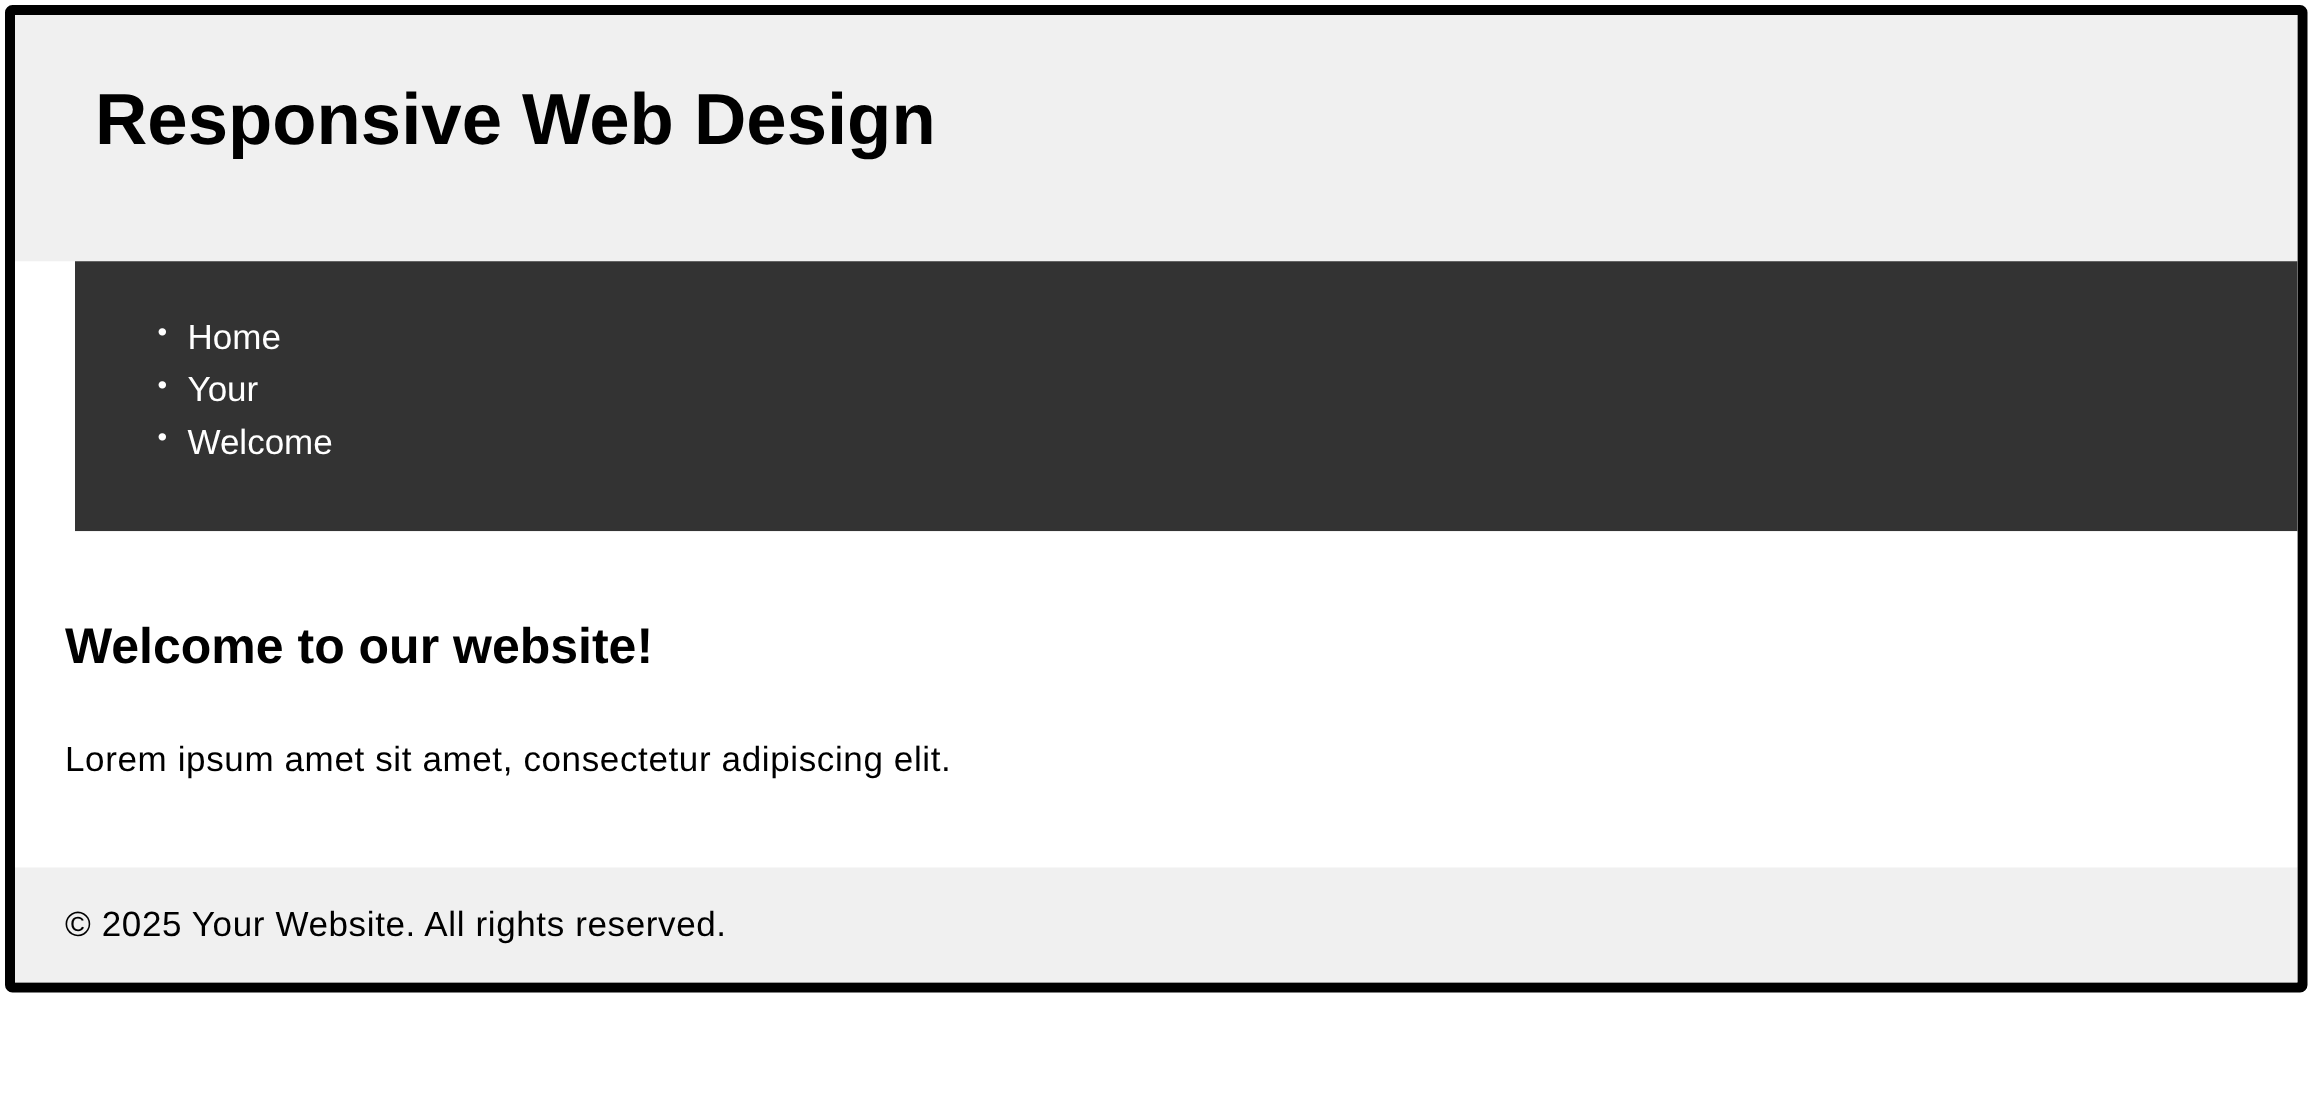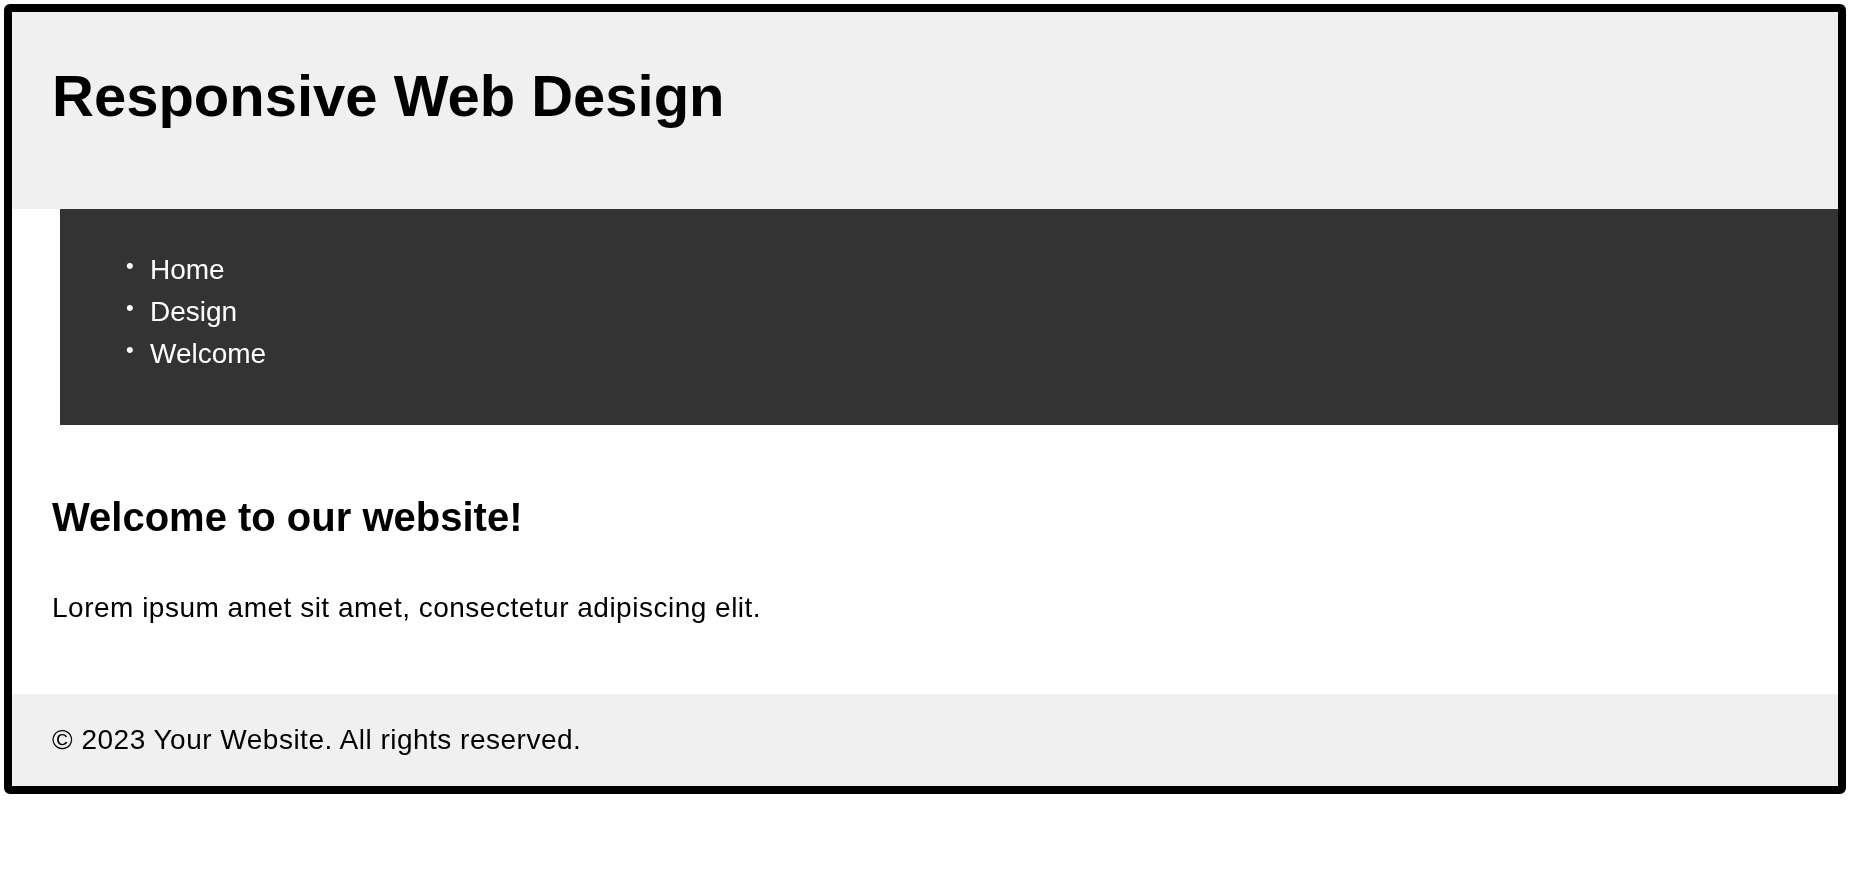--- a/index.html
+++ b/index.html
@@ -20,20 +20,21 @@
     }
     header {
       background: #f0f0f0;
       padding: 50px 40px 80px 40px;
     }
     header h1 {
       font-size: 58px;
       font-weight: 700;
       color: #000000;
       letter-spacing: 0;
+      margin-left: 24px;
     }
     nav {
       background: #333333;
       padding: 40px 40px 50px 40px;
       margin-left: 48px;
     }
     nav ul {
       list-style: none;
       padding-left: 50px;
     }
@@ -88,29 +89,29 @@
   <header>
     <h1>Responsive Web Design</h1>
   </header>
 
   <nav>
     <ul>
       <li>
         <a>Home</a>
       </li>
       <li>
-        <a>Design</a>
+        <a>Your</a>
       </li>
       <li>
         <a>Welcome</a>
       </li>
     </ul>
   </nav>
 
   <main>
     <h2>Welcome to our website!</h2>
     <p>Lorem ipsum amet sit amet, consectetur adipiscing elit.</p>
   </main>
 
   <footer>
-    <p>© 2023 Your Website. All rights reserved.</p>
+    <p>© 2025 Your Website. All rights reserved.</p>
   </footer>
 </div>
 
 </body></html>

